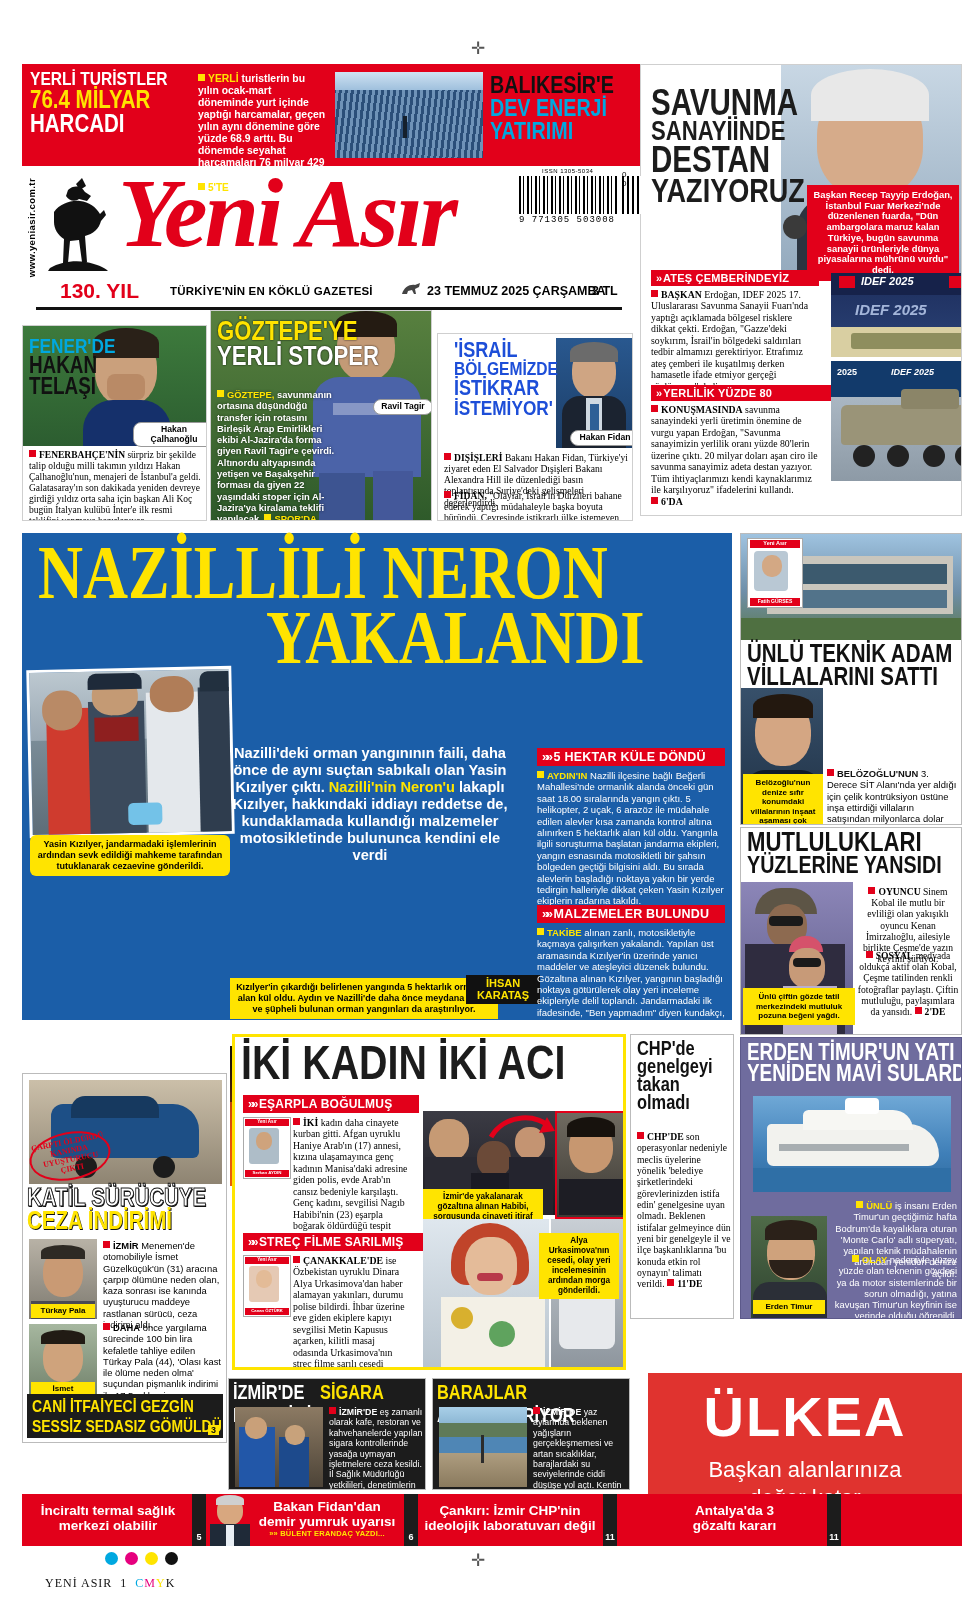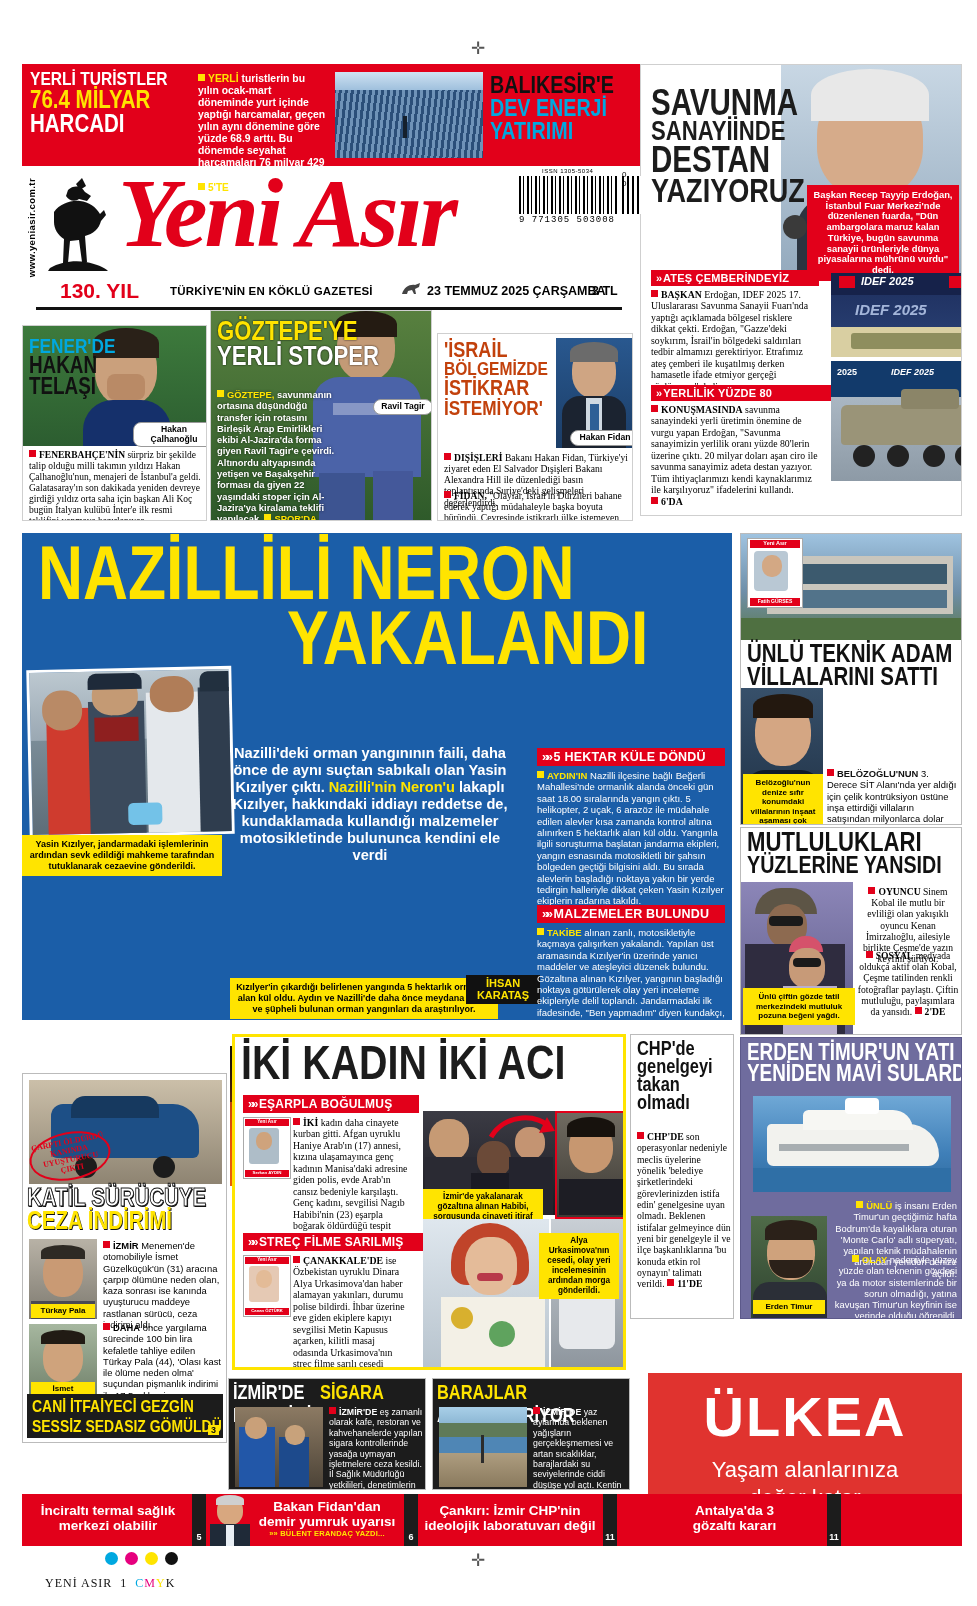--- a/index.html
+++ b/index.html
@@ -240,59 +240,59 @@
 
   <div class="mini" style="left:437px;top:333px;width:196px;height:188px;">
     <div class="ph" style="left:118px;top:4px;width:76px;height:110px;background:linear-gradient(#29588f,#1b3d67);">
       <div style="position:absolute;left:16px;top:8px;width:44px;height:52px;background:#cfa583;border-radius:46%;"></div>
       <div style="position:absolute;left:14px;top:4px;width:48px;height:20px;background:#6b6b6b;border-radius:50% 50% 0 0;"></div>
       <div style="position:absolute;left:6px;top:58px;width:64px;height:56px;background:#1b2330;border-radius:18px 18px 0 0;"></div>
       <div style="position:absolute;left:30px;top:60px;width:16px;height:44px;background:#cfd9e2;"></div>
       <div style="position:absolute;left:34px;top:66px;width:9px;height:32px;background:#2d5f96;"></div>
     </div>
     <div class="namebox" style="left:132px;top:96px;width:58px;">Hakan Fidan</div>
-    <div class="kicker" style="left:6px;top:6px;width:112px;color:#c2410c;">
+    <div class="kicker" style="left:16px;top:6px;width:112px;color:#1d4ed8;">
       <span class="cond" style="display:block;font-size:22px;">'İSRAİL</span>
       <span class="cond" style="display:block;font-size:19px;">BÖLGEMİZDE</span>
       <span class="cond" style="display:block;font-size:22px;">İSTİKRAR</span>
       <span class="cond" style="display:block;font-size:21px;">İSTEMİYOR'</span>
     </div>
     <div class="txt body-serif" style="left:6px;top:118px;width:184px;font-size:9.6px;line-height:1.16;">
       <span class="sq r"></span><b>DIŞİŞLERİ</b>
       <span>Bakanı Hakan Fidan, Türkiye'yi ziyaret eden El Salvador Dışişleri Bakanı Alexandra Hill ile düzenlediği basın toplantısında Suriye'deki gelişmeleri değerlendirdi.</span>
     </div>
     <div class="txt body-serif" style="left:6px;top:156px;width:184px;font-size:9.6px;line-height:1.16;">
       <span class="sq r"></span><b>FİDAN,</b>
       <span>"Olaylar, İsrail'in Dürzileri bahane ederek yaptığı müdahaleyle başka boyuta büründü. Çevresinde istikrarlı ülke istemeyen İsrail, Suriye'yi bölmeyi amaçlıyor" dedi.</span>
       
     </div>
   </div>
 
   <div class="blk" id="main"></div>
 
-  <div class="blk" style="left:38px;top:540px;width:690px;color:#ffe400;font-weight:bold;line-height:.86;">
+  <div class="blk" style="left:38px;top:540px;width:690px;color:#ffe400;font-weight:bold;line-height:.86;font-family:Liberation Serif, serif;">
     <span class="cond" style="display:block;font-size:76px;">NAZİLLİLİ NERON</span>
     <span style="display:block;text-align:right;"><span class="cond" style="font-size:76px;">YAKALANDI</span></span>
   </div>
 
   <div class="blk photo" style="left:28px;top:668px;width:205px;height:168px;border:3px solid #fff;transform:rotate(-1.2deg);background:linear-gradient(#8fa2ae,#5d6d78);">
     <div style="position:absolute;left:0;top:0;width:100%;height:42%;background:linear-gradient(#bcc8d0,#9aa8b3);"></div>
     <div style="position:absolute;left:16px;top:36px;width:46px;height:130px;background:#cf3b2e;"></div>
     <div style="position:absolute;left:12px;top:18px;width:40px;height:40px;background:#b98a66;border-radius:46%;"></div>
     <div style="position:absolute;left:58px;top:30px;width:56px;height:136px;background:#3b4a5c;"></div>
     <div style="position:absolute;left:62px;top:6px;width:46px;height:38px;background:#c49a74;border-radius:44%;"></div>
     <div style="position:absolute;left:58px;top:2px;width:54px;height:16px;background:#1e2a3a;border-radius:8px 8px 0 0;"></div>
     <div style="position:absolute;left:64px;top:46px;width:44px;height:24px;background:#8e1f1f;"></div>
     <div style="position:absolute;left:116px;top:22px;width:54px;height:144px;background:#e4e8ec;"></div>
     <div style="position:absolute;left:120px;top:6px;width:44px;height:36px;background:#b07d58;border-radius:44%;"></div>
     <div style="position:absolute;left:168px;top:18px;width:40px;height:148px;background:#2f3d4e;"></div>
     <div style="position:absolute;left:170px;top:2px;width:36px;height:20px;background:#22303f;border-radius:8px 8px 0 0;"></div>
     <div style="position:absolute;left:96px;top:132px;width:34px;height:22px;background:#73c2e8;border-radius:5px;"></div>
   </div>
-  <div class="ycap" style="left:22px;top:835px;width:200px;">Yasin Kızılyer, jandarmadaki işlemlerinin ardından sevk edildiği mahkeme tarafından tutuklanarak cezaevine gönderildi.</div>
+  <div class="ycap" style="left:30px;top:835px;width:200px;border-radius:6px;">Yasin Kızılyer, jandarmadaki işlemlerinin ardından sevk edildiği mahkeme tarafından tutuklanarak cezaevine gönderildi.</div>
 
   <div class="blk photo" style="left:230px;top:878px;width:300px;height:140px;background:linear-gradient(#1a1308,#6d2a09 55%,#e2700d);overflow:hidden;">
     <div style="position:absolute;left:0;bottom:0;width:100%;height:60%;background:radial-gradient(circle at 30% 100%,#ffb900,#e2500a 45%,#7a2406 75%);"></div>
     <div style="position:absolute;left:30px;bottom:10px;width:70px;height:70px;background:radial-gradient(#fff2a8,#ff9900 55%,transparent 72%);"></div>
     <div style="position:absolute;left:160px;bottom:4px;width:90px;height:80px;background:radial-gradient(#ffe08a,#ff7a00 52%,transparent 72%);"></div>
     <div style="position:absolute;left:0;top:0;width:100%;height:36%;background:linear-gradient(rgba(20,14,6,.85),rgba(60,30,10,0));"></div>
   </div>
 
   <div class="blk photo" style="left:248px;top:930px;width:86px;height:64px;border:3px solid #fff;transform:rotate(-5deg);background:linear-gradient(#a9bdd0,#6d8aa0);"></div>
   <div class="blk photo" style="left:330px;top:922px;width:86px;height:66px;border:3px solid #fff;transform:rotate(3deg);background:linear-gradient(#cdb58b,#7d6140);"></div>
@@ -554,21 +554,21 @@
     </div>
     <div class="rtxt" style="left:100px;top:28px;width:94px;color:#fff;font-size:8.8px;line-height:1.18;">
       <span class="sq r"></span><b style="color:#fff;">İZMİR'DE</b>
       <span>yaz aylarında beklenen yağışların gerçekleşmemesi ve artan sıcaklıklar, barajlardaki su seviyelerinde ciddi düşüşe yol açtı. Kentin içme suyu ihtiyacını karşılayan barajlarda doluluk oranı yüzde 10'un altına düştü.</span>
       
     </div>
   </div>
 
   <div class="blk" style="left:648px;top:1340px;width:314px;height:148px;background:#e0332f;margin-top:33px;">
     <div style="position:absolute;left:0;right:0;top:16px;text-align:center;color:#fff;font-weight:bold;font-size:56px;letter-spacing:2px;line-height:1;">ÜLKEA</div>
-    <div style="position:absolute;left:0;right:0;top:84px;text-align:center;color:#fff;font-size:22px;">Yaşam alanlarınıza</div>
+    <div style="position:absolute;left:0;right:0;top:84px;text-align:center;color:#fff;font-size:22px;">Başkan alanlarınıza</div>
     <div style="position:absolute;left:0;right:0;top:112px;text-align:center;color:#fff;font-size:22px;">değer katar</div>
   </div>
 
   <div class="blk" id="footstrip">
     <div class="fs-item" style="left:6px;top:10px;width:160px;">
       <span style="display:block;">İnciraltı termal sağlık</span>
       <span style="display:block;">merkezi olabilir</span>
     </div>
     <div class="fs-num" style="left:170px;top:0;">5</div>
     <div style="position:absolute;left:186px;top:0;width:44px;height:52px;background:#e2001a;overflow:hidden;">

